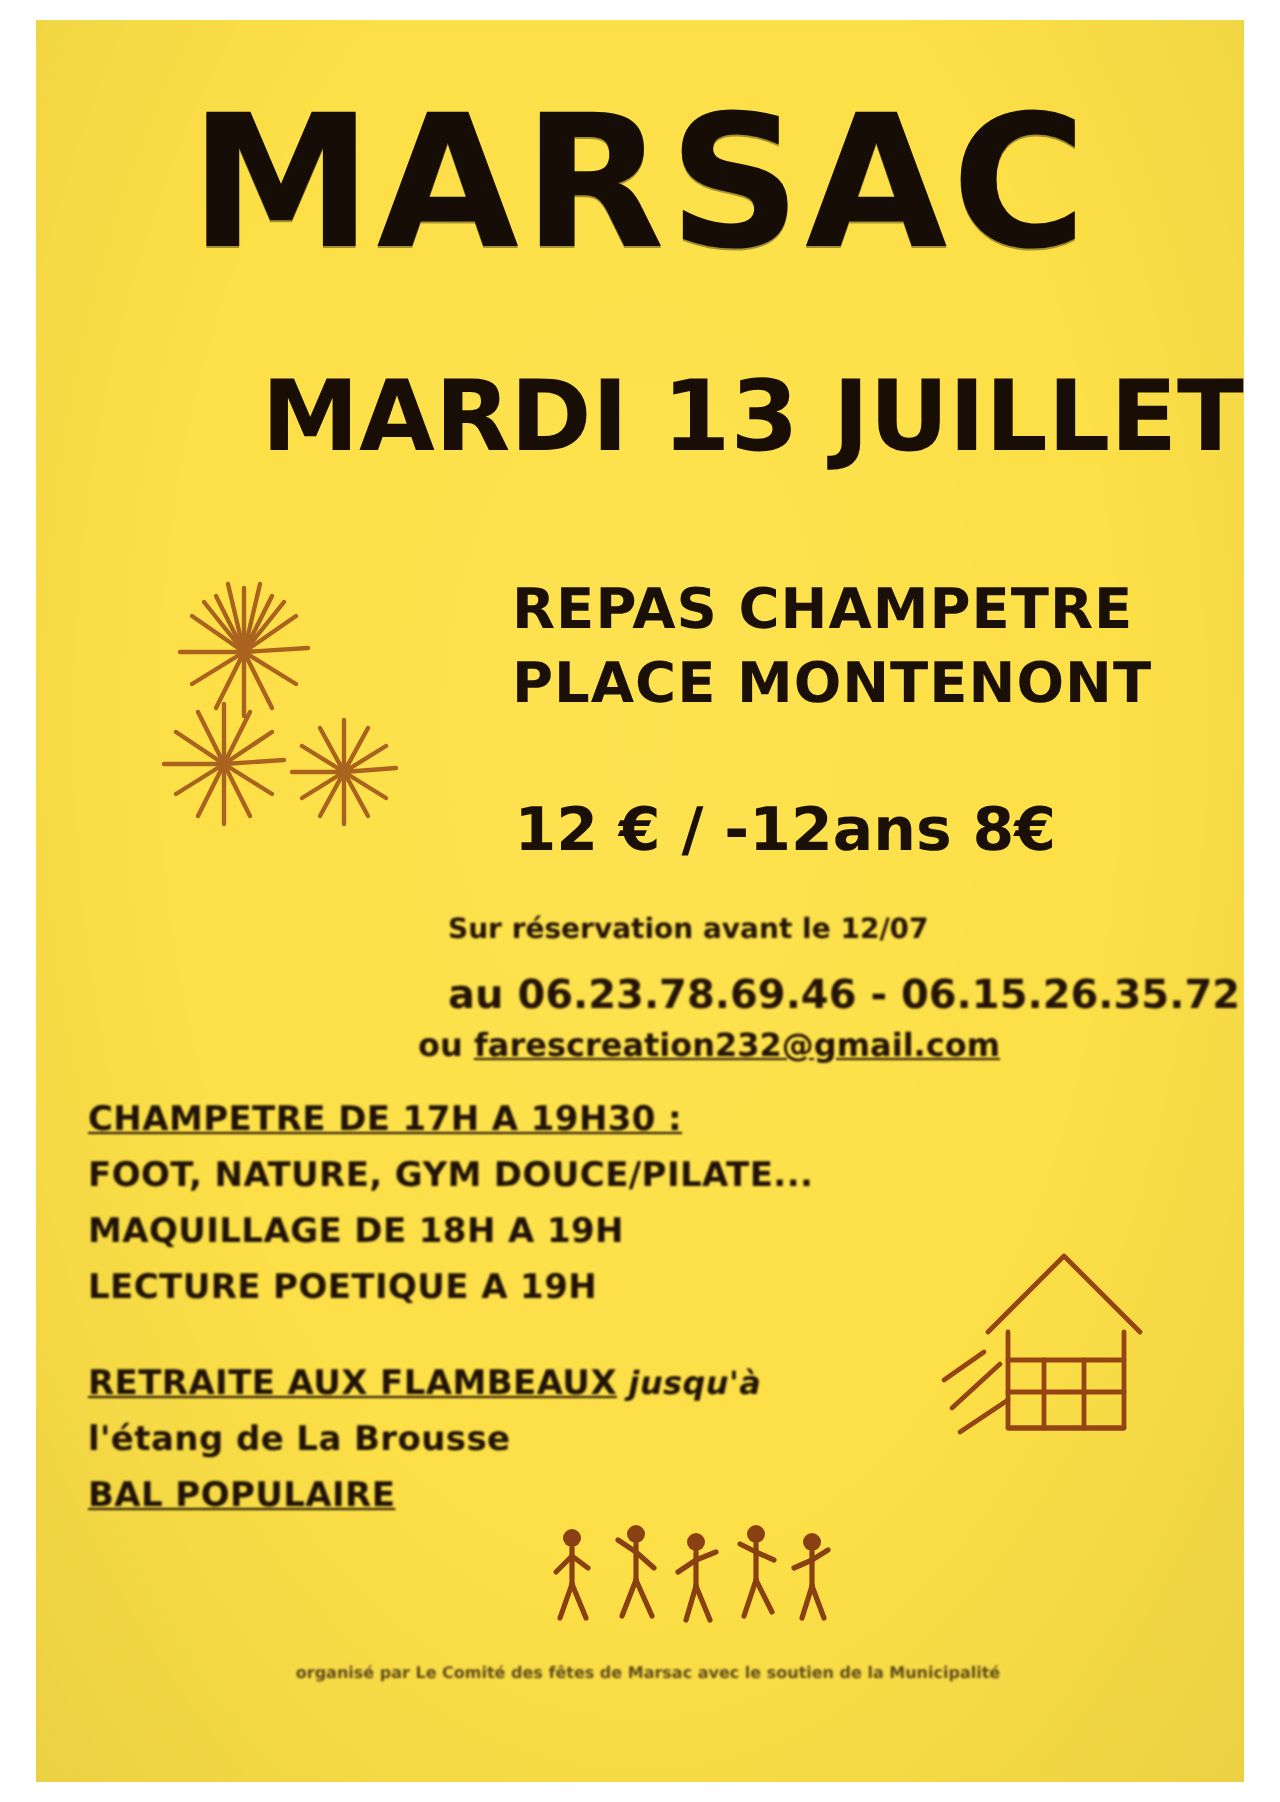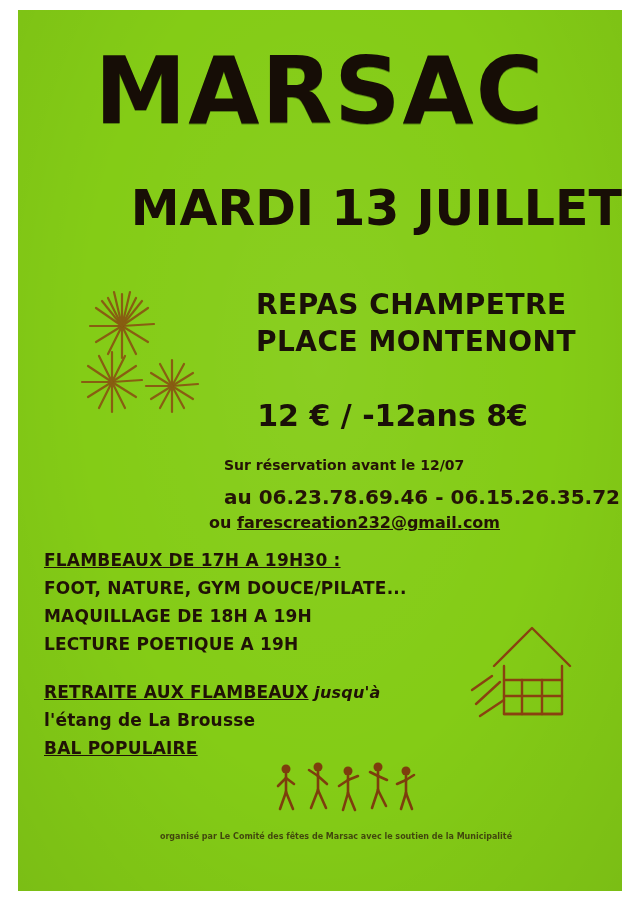--- a/index.html
+++ b/index.html
@@ -24,21 +24,21 @@
     background: #ffffff;
   }
 
   
   #poster {
     position: absolute;
     left: 18px;
     top: 10px;
     width: 604px;
     height: 881px;
-    background: #84cc16;
+    background: #fde047;
     overflow: hidden;
   }
 
   
   #paper-shade {
     position: absolute;
     inset: 0;
     background:
       radial-gradient(ellipse at 50% 40%, rgba(255,255,255,0.05) 0%, rgba(0,0,0,0.00) 55%, rgba(0,0,0,0.07) 100%);
     pointer-events: none;
@@ -166,21 +166,21 @@
 
   #retraite-1 { top: 672px; left: 26px; }
   #retraite-2 { top: 700px; left: 26px; }
   #bal        { top: 728px; left: 26px; text-decoration: underline; }
 
   #retraite-1 .u { text-decoration: underline; }
   #retraite-1 .ital { font-style: italic; text-decoration: none; font-size: 16px; }
 
   
   #footer-note {
-    left: 16px;
+    left: 4px;
     top: 822px;
     width: 604px;
     text-align: center;
     font-family: "DejaVu Sans", sans-serif;
     font-weight: 700;
     font-size: 8px;
     color: #2b1a0b;
     opacity: 0.75;
     filter: blur(0.5px);
   }
@@ -336,21 +336,21 @@
 
     <div class="txt" id="repas-line1">REPAS CHAMPETRE</div>
     <div class="txt" id="repas-line2">PLACE MONTENONT</div>
 
     <div class="txt" id="price-line">12 € / -12ans 8€</div>
 
     <div class="txt" id="reservation-1">Sur réservation avant le 12/07</div>
     <div class="txt" id="reservation-2">au 06.23.78.69.46 - 06.15.26.35.72</div>
     <div class="txt" id="reservation-3"><span>ou </span><span class="underline">farescreation232@gmail.com</span></div>
 
-    <div class="txt anim" id="anim-1">FLAMBEAUX DE 17H A 19H30 :</div>
+    <div class="txt anim" id="anim-1">CHAMPETRE DE 17H A 19H30 :</div>
     <div class="txt anim" id="anim-2">FOOT, NATURE, GYM DOUCE/PILATE...</div>
     <div class="txt anim" id="anim-3">MAQUILLAGE DE 18H A 19H</div>
     <div class="txt anim" id="anim-4">LECTURE POETIQUE A 19H</div>
 
     <div class="txt anim" id="retraite-1"><span class="u">RETRAITE AUX FLAMBEAUX</span><span class="ital"> jusqu'à</span></div>
     <div class="txt anim" id="retraite-2">l'étang de La Brousse</div>
     <div class="txt anim" id="bal">BAL POPULAIRE</div>
 
     <div class="txt" id="footer-note">organisé par Le Comité des fêtes de Marsac avec le soutien de la Municipalité</div>
 

